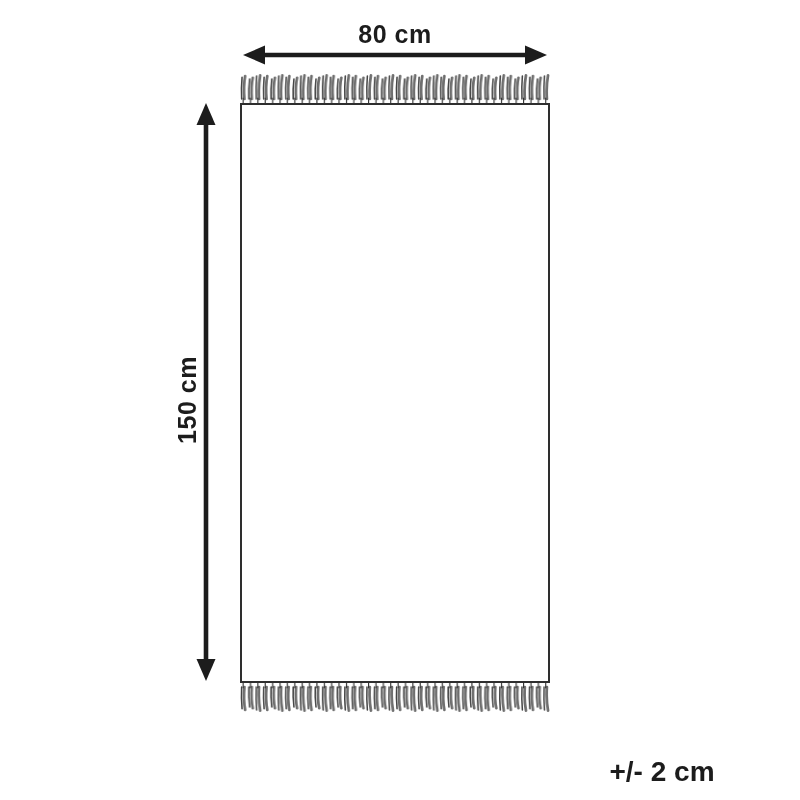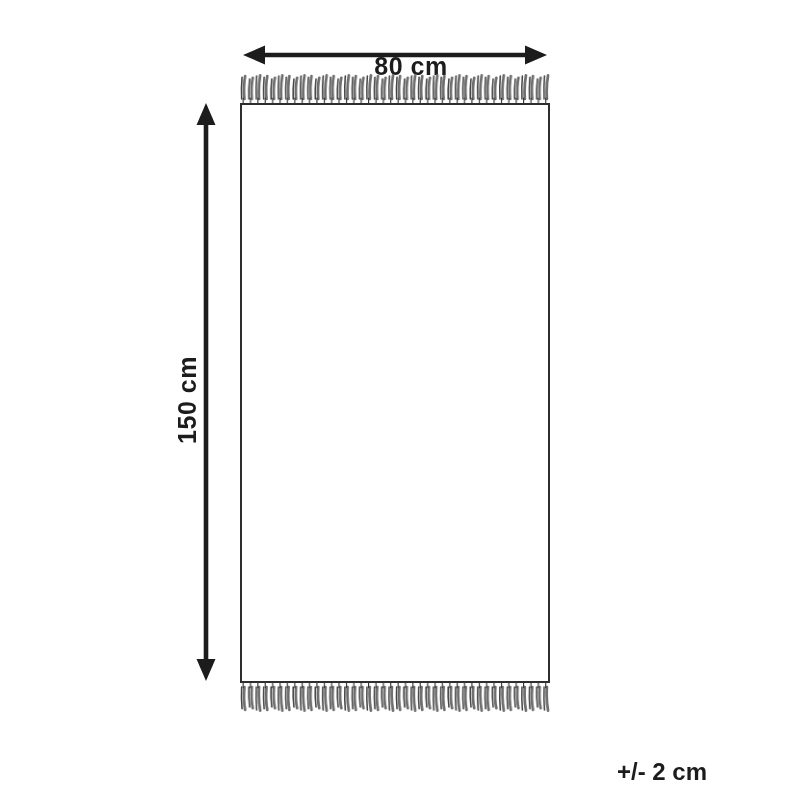--- a/index.html
+++ b/index.html
@@ -12,28 +12,28 @@
   }
   html,body{margin:0;padding:0;background:var(--background);}
   .stage{
     position:relative;width:800px;height:800px;background:var(--background);
     font-family:"Liberation Sans","DejaVu Sans",sans-serif;overflow:hidden;
   }
   .dim-label{
     position:absolute;color:var(--text);font-weight:700;font-size:25px;
     letter-spacing:0.5px;text-align:center;white-space:nowrap;
   }
-  .dim-width{left:256px;top:20px;width:310px;height:28px;line-height:28px;margin-top:32px;}
+  .dim-width{left:240px;top:20px;width:310px;height:28px;line-height:28px;}
   .dim-height{
     left:107px;top:386px;width:160px;height:28px;line-height:28px;
     transform:rotate(-90deg);transform-origin:center center;
   }
   .tolerance{
     position:absolute;left:600px;top:759px;width:124px;height:26px;line-height:26px;
-    text-align:center;color:var(--text);font-weight:700;font-size:24px;white-space:nowrap;
+    text-align:center;color:var(--text);font-weight:700;font-size:28px;white-space:nowrap;
   }
   .arrow-h{position:absolute;left:240px;top:44px;}
   .arrow-v{position:absolute;left:195px;top:101px;}
   .rug{
     position:absolute;left:240px;top:103px;width:310px;height:580px;
     box-sizing:border-box;border:2px solid var(--outline);background:var(--background);
   }
   .fringe{position:absolute;left:240px;}
   .fringe.top{top:74px;}
   .fringe.bottom{top:682px;}

